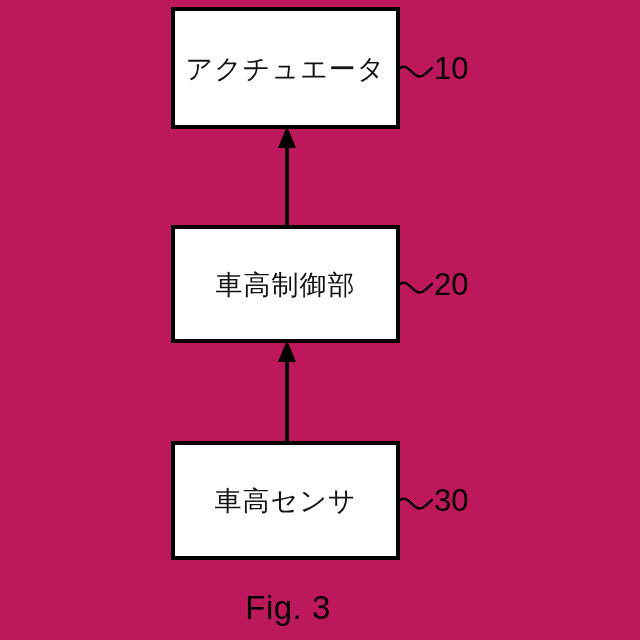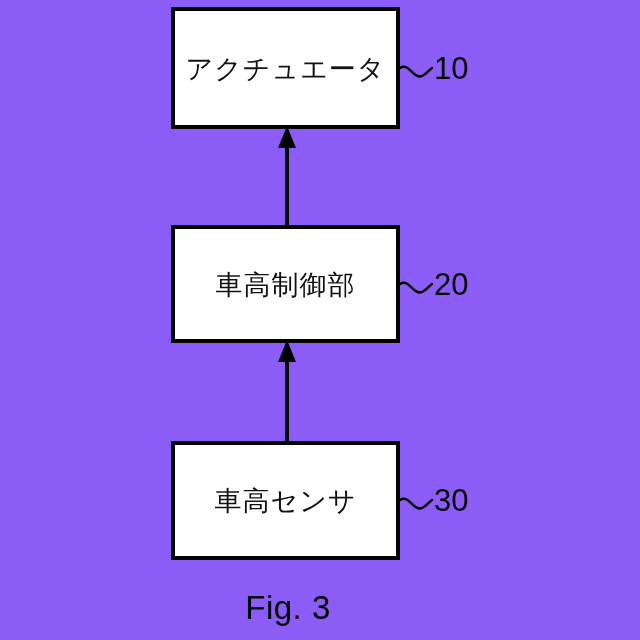--- a/index.html
+++ b/index.html
@@ -4,21 +4,21 @@
 <style>
   html, body {
     margin: 0;
     padding: 0;
     background: #ffffff;
   }
   #page {
     position: relative;
     width: 640px;
     height: 640px;
-    background: #8b5cf6;
+    background: #be185d;
     overflow: hidden;
     font-family: "Liberation Sans", "DejaVu Sans", sans-serif;
   }
   #figure-svg {
     position: absolute;
     left: 0;
     top: 0;
     width: 640px;
     height: 640px;
   }

